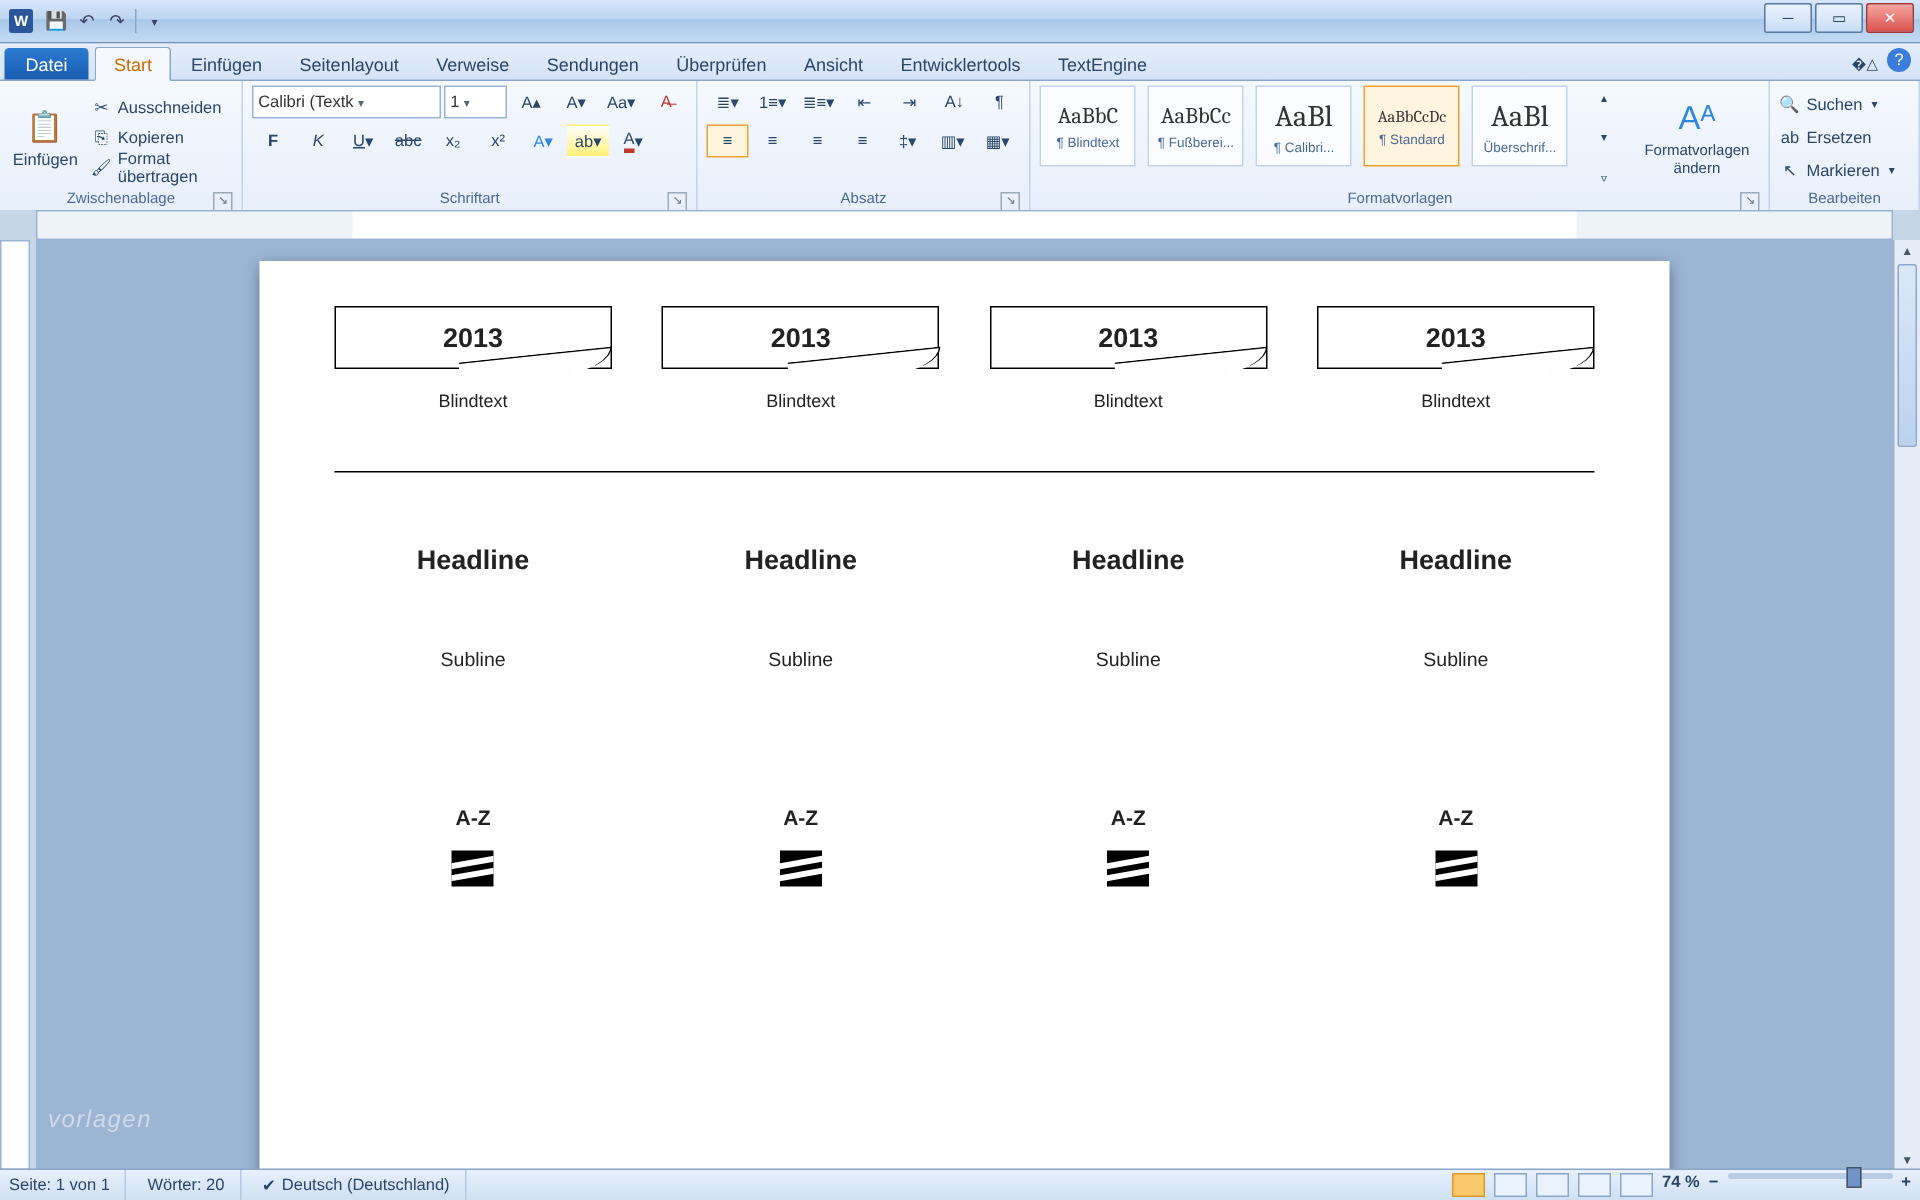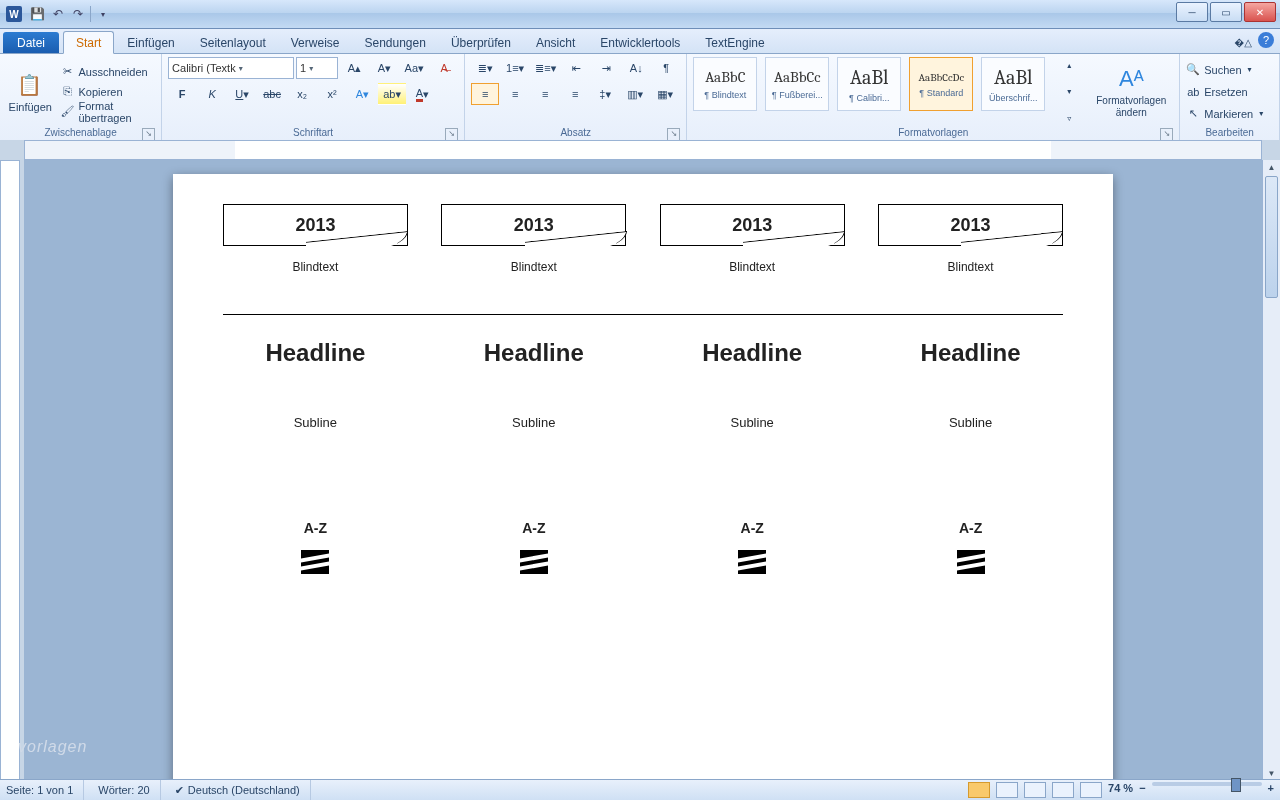--- a/index.html
+++ b/index.html
@@ -49,35 +49,35 @@
   .vscroll{position:absolute;top:20px;right:0;width:17px;bottom:0;background:#e6edf8;border-left:1px solid #9ab3d4;}
   .vscroll .thumb{position:absolute;left:2px;right:2px;top:16px;height:120px;background:linear-gradient(#dce8f7,#bcd2ec);border:1px solid #8aa6c9;border-radius:2px;}
   .vscroll .arr{position:absolute;left:0;right:0;height:14px;display:flex;align-items:center;justify-content:center;font-size:8px;color:#456;}
   .page{width:840px;min-height:620px;background:#fff;margin:14px auto 30px;box-shadow:0 3px 10px rgba(0,0,0,.4);padding:30px 50px 40px;}
   .label-row{display:flex;justify-content:space-between;}
   .label-col{width:22%;text-align:center;}
   .year-box{border:1px solid #000;height:40px;display:flex;align-items:center;justify-content:center;font-size:18px;font-weight:bold;position:relative;background:#fff;}
   .year-box::after{content:"";position:absolute;right:-1px;bottom:-1px;width:55%;height:14px;border-top:1px solid #000;border-right:1px solid #000;border-radius:0 0 30% 0 / 0 0 100% 0;background:#fff;transform:skewY(-6deg);transform-origin:bottom right;}
   .bt{font-size:12px;font-family:Arial,sans-serif;margin-top:14px;}
   .divider{border-top:1px solid #000;margin:40px 0 24px;}
-  .hl{font-family:Arial,sans-serif;font-size:24px;font-weight:bold;}
+  .hl{font-family:Arial,sans-serif;font-size:18px;font-weight:bold;margin-top:24px;}
   .sl{font-family:Arial,sans-serif;font-size:13px;margin-top:48px;}
   .az{font-family:Arial,sans-serif;font-size:14px;font-weight:bold;margin-top:90px;}
   .logo{width:28px;height:24px;margin:14px auto 0;background:#000;position:relative;overflow:hidden;}
   .logo::before,.logo::after{content:"";position:absolute;left:-4px;right:-4px;height:4px;background:#fff;transform:rotate(-10deg);} 
   .logo::before{top:6px;} .logo::after{top:14px;}
   
   .status{position:absolute;left:0;right:0;bottom:0;height:20px;background:linear-gradient(#e8f0fb,#cfe0f4);border-top:1px solid #8aa6c9;display:flex;align-items:center;font-size:11px;color:#2a4668;padding:0 6px;gap:14px;}
   .status .cell{display:flex;align-items:center;gap:4px;border-right:1px solid #b6c9e2;padding-right:10px;height:100%;}
   .status .right{margin-left:auto;display:flex;align-items:flex-start;gap:6px;font-weight:bold;}
   .view-btn{width:20px;height:14px;border:1px solid #8aa6c9;background:#eaf2fd;}
   .view-btn.active{background:#f9c96b;border-color:#d69a2d;}
   .zoom-track{width:110px;height:4px;background:#b9cce5;position:relative;border-radius:2px;}
   .zoom-thumb{position:absolute;top:-4px;width:8px;height:12px;background:#6f94c5;border:1px solid #456;left:72%;}
-  .watermark{position:absolute;left:18px;bottom:24px;color:#d0dae8;font-size:16px;font-style:italic;letter-spacing:1px;}
+  .watermark{position:absolute;left:32px;bottom:24px;color:#d0dae8;font-size:16px;font-style:italic;letter-spacing:1px;}
   .toggle{border:1px solid #f0a030;background:#fff4dd;}
 </style>
 </head>
 <body>
 
 <div class="titlebar">
   <div class="win-icon">W</div>
   <div class="qat">
     <div class="q">💾</div>
     <div class="q">↶</div>

